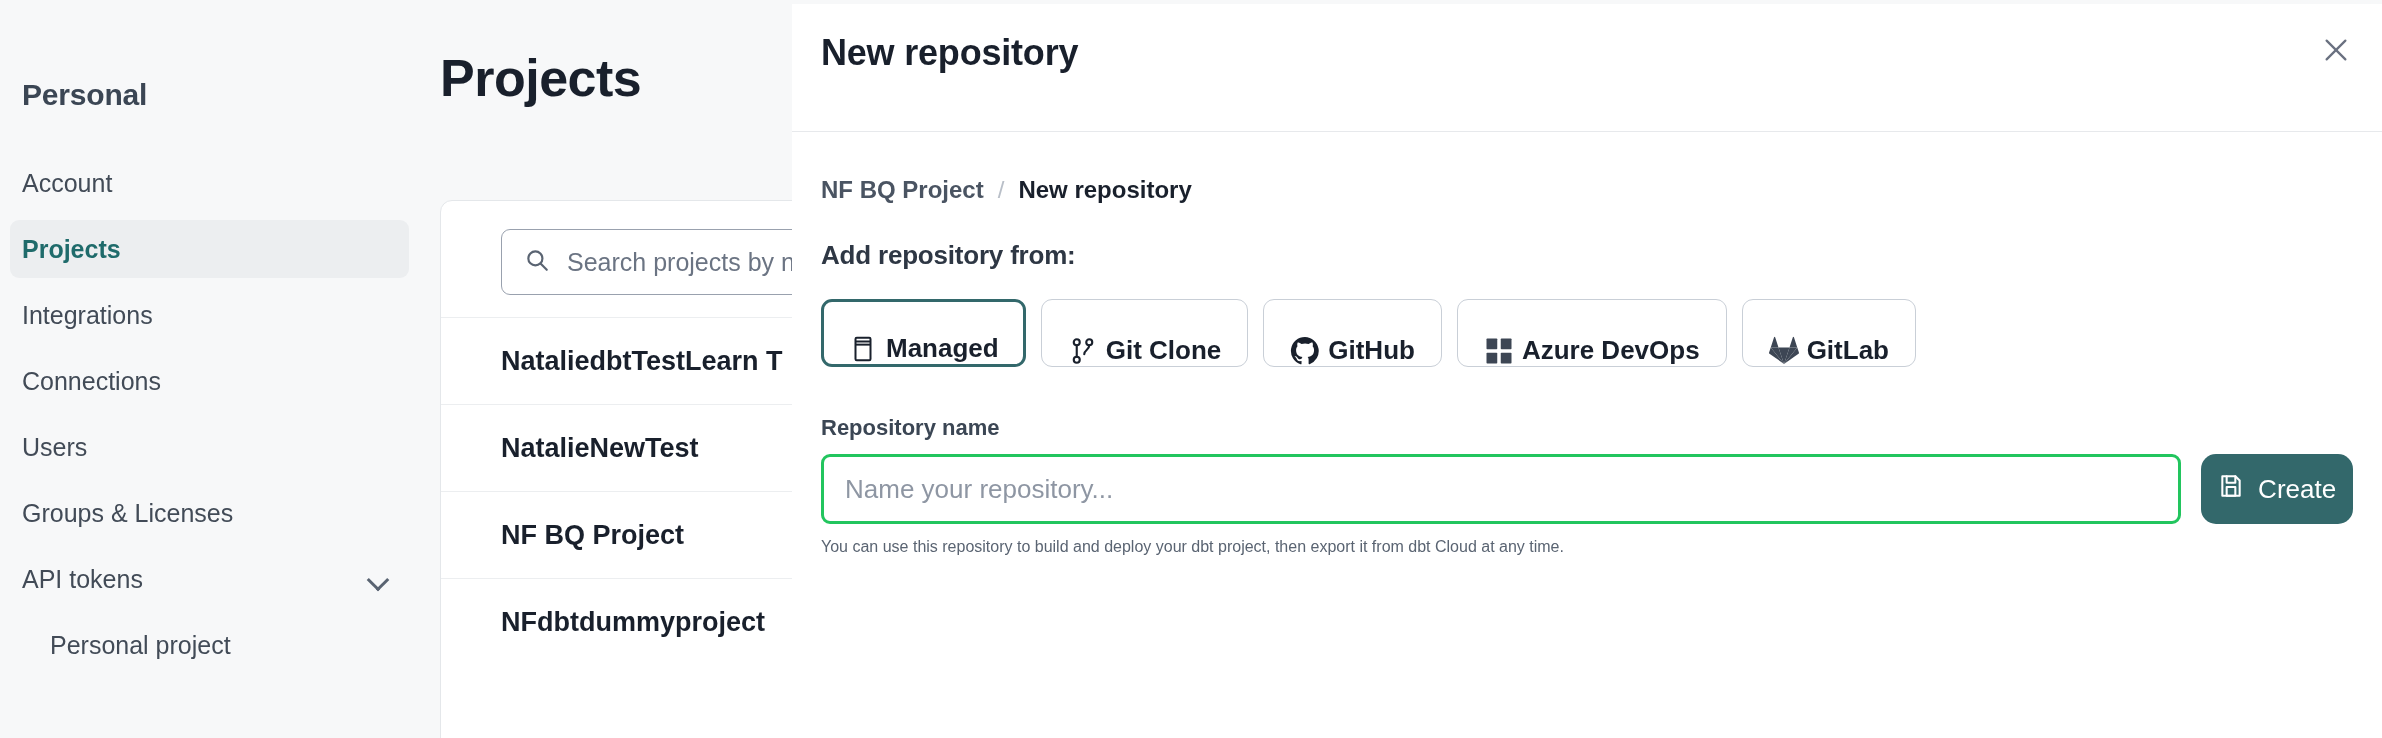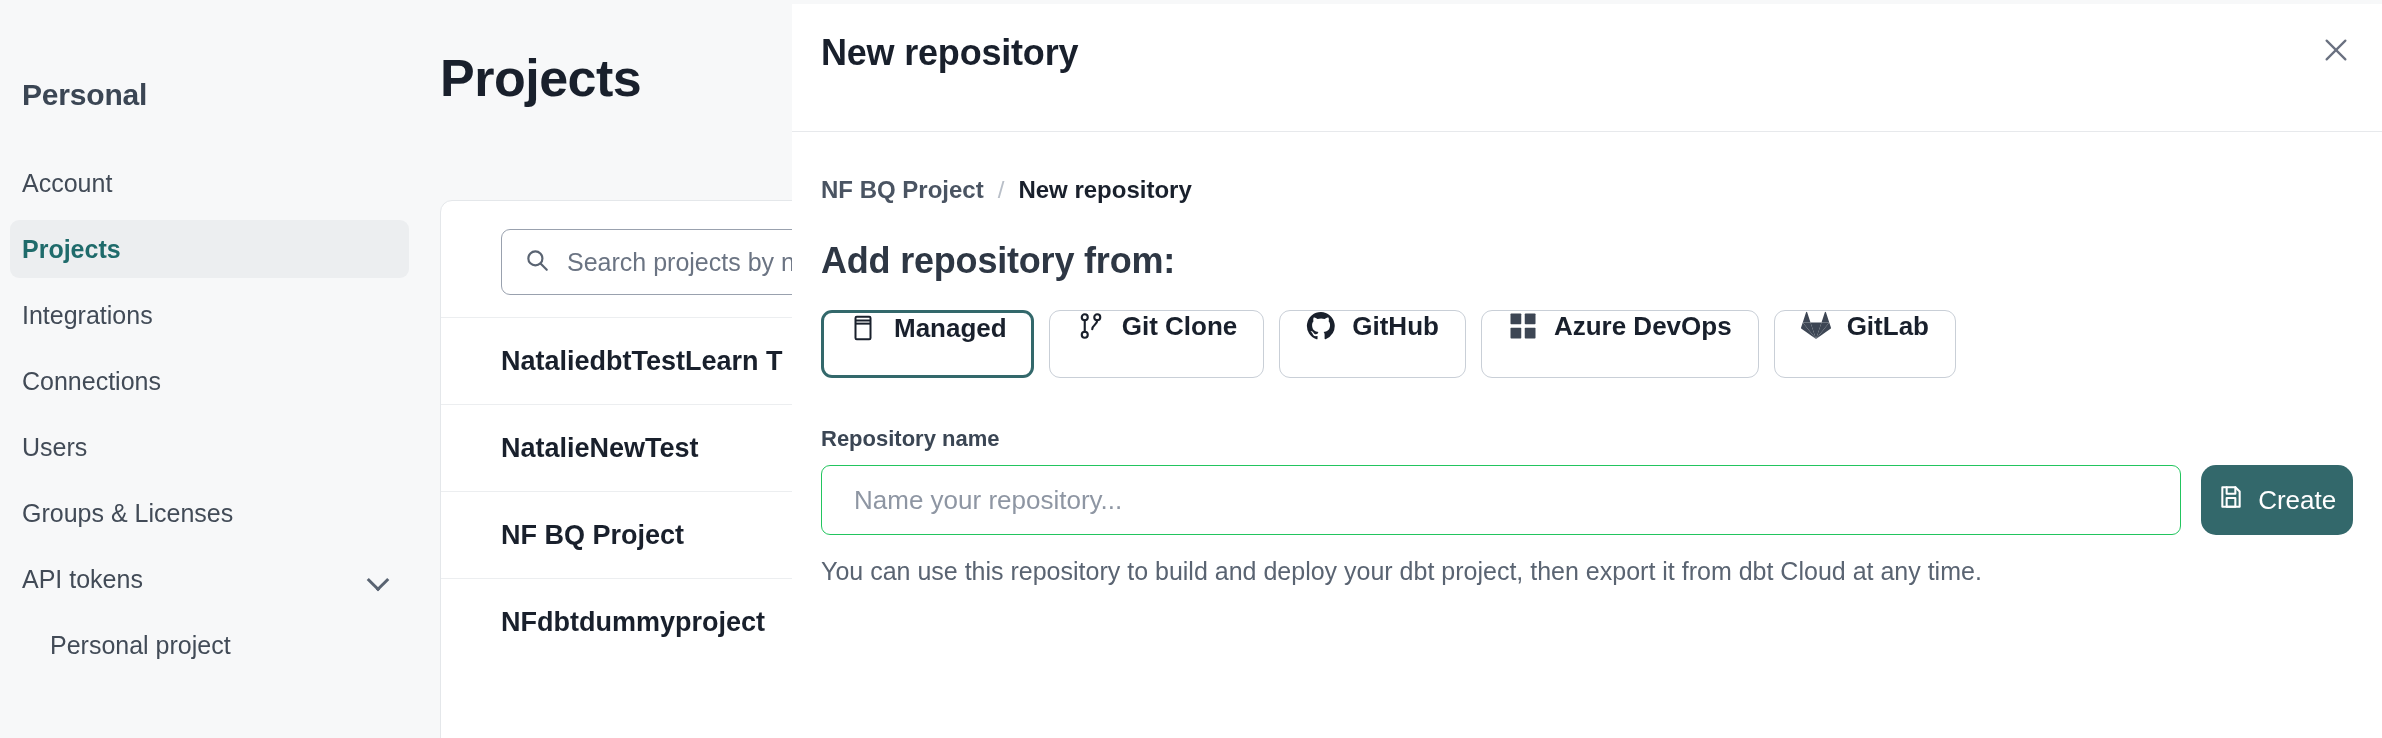--- a/index.html
+++ b/index.html
@@ -159,32 +159,32 @@
     align-items: center;
     gap: 14px;
     font-size: 24px;
     margin-bottom: 36px;
   }
   .bc-link { color: #4a5462; font-weight: 700; cursor: pointer; }
   .bc-sep { color: #b9bfc8; font-weight: 400; }
   .bc-current { color: #19202c; font-weight: 700; }
 
   .section-heading {
-    font-size: 36px;
+    font-size: 26px;
     font-weight: 700;
     color: #2e3744;
     margin-bottom: 28px;
     letter-spacing: -0.2px;
   }
 
   .source-row { display: flex; gap: 15px; margin-bottom: 48px; }
   .source-btn {
     display: flex;
-    align-items: flex-start;
-    gap: 16px;
+    align-items: flex-end;
+    gap: 8px;
     height: 68px;
     padding: 0 26px;
     border: 1px solid #c9cfd7;
     border-radius: 11px;
     background: #fff;
     cursor: pointer;
     font-size: 26px;
     font-weight: 700;
     color: #19202c;
     white-space: nowrap;
@@ -198,23 +198,23 @@
   .field-label {
     font-size: 22px;
     font-weight: 700;
     color: #3b4654;
     margin-bottom: 13px;
   }
   .field-row { display: flex; align-items: flex-start; gap: 20px; }
   .repo-input {
     width: 1380px;
     height: 70px;
-    border: 1px solid #22c55e;
+    border: 3px solid #22c55e;
     border-radius: 9px;
-    padding: 0 32px;
+    padding: 0 21px;
     font-size: 26px;
     color: #a16207;
     font-family: "Liberation Sans", sans-serif;
     outline: none;
     background: #fff;
   }
   .repo-input::placeholder { color: #8e96a3; }
   .create-btn {
     display: flex;
     align-items: center;
@@ -225,22 +225,22 @@
     background: #33686b;
     color: #ffffff;
     border: none;
     border-radius: 15px;
     font-size: 26px;
     font-weight: 400;
     font-family: "Liberation Sans", sans-serif;
     cursor: pointer;
   }
   .helper-text {
-    margin-top: 22px;
-    font-size: 25px;
+    margin-top: 14px;
+    font-size: 16px;
     color: #5a6472;
   }
 </style>
 </head>
 <body>
 
 <div id="root">
 
   <aside class="sidebar">
     <div class="sidebar-title">Personal</div>

